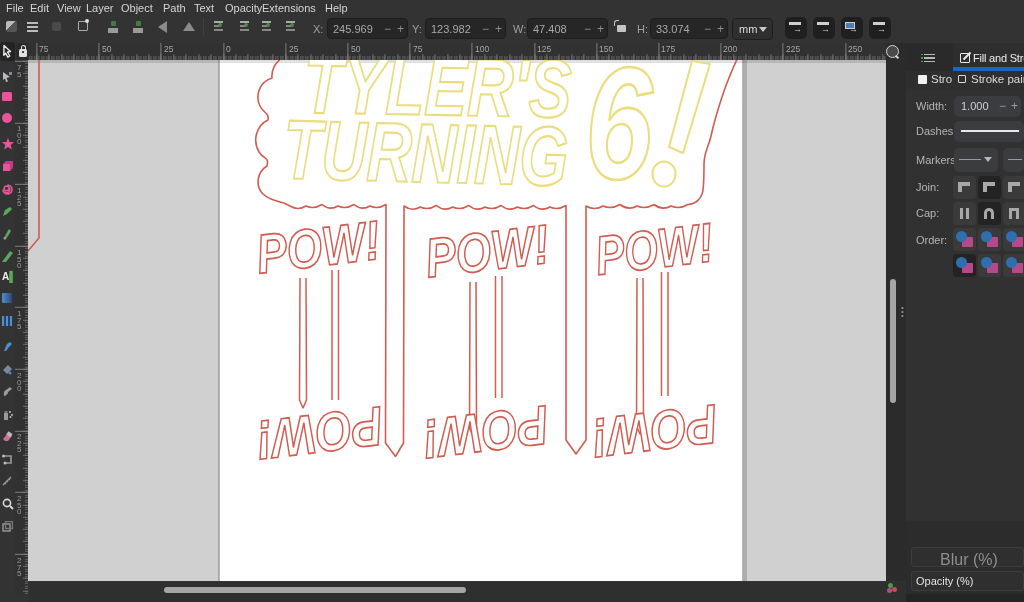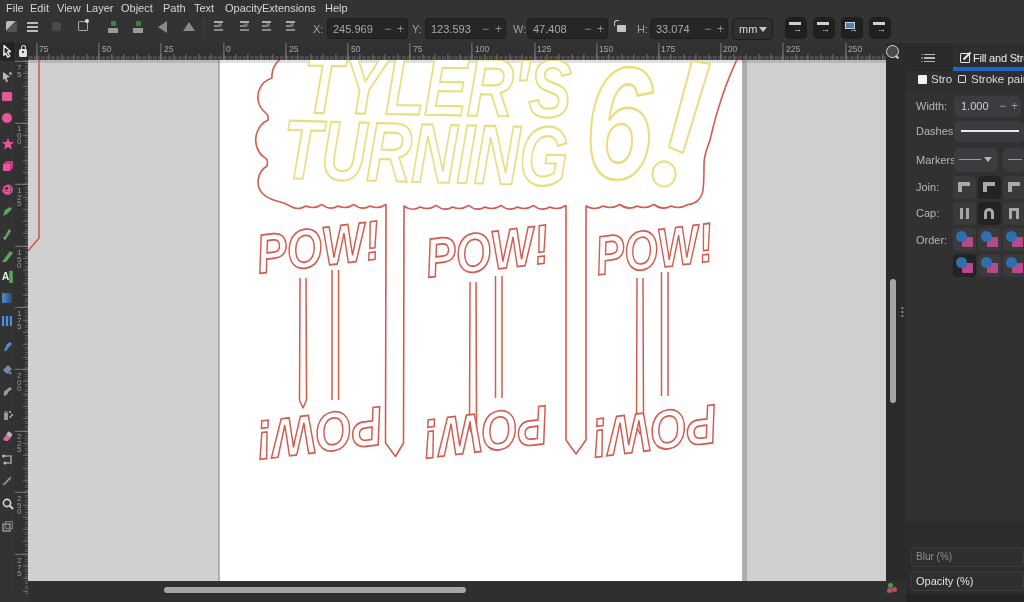--- a/index.html
+++ b/index.html
@@ -46,21 +46,21 @@
 <div class="a" style="left:286px;top:25px;width:6px;height:2px;background:#888"></div>
 <div class="a" style="left:286px;top:29px;width:9px;height:2px;background:#888"></div>
 <div class="a" style="left:290px;top:24px;width:4px;height:4px;background:#4a8a4a;border-radius:50%;top:23px"></div>
 <span class="a lbl" style="left:313px;top:23px;color:#9f9f9f">X:</span>
 <div class="a" style="left:327px;top:18px;width:81px;height:21px;background:#262626;border:1px solid #1e1e1e;border-radius:4px"></div>
 <span class="a lbl" style="left:333px;top:23px;color:#a8a8a8">245.969</span>
 <span class="a" style="left:384px;top:22px;font-size:12px;color:#8a8a8a">−</span>
 <span class="a" style="left:397px;top:22px;font-size:12px;color:#8a8a8a">+</span>
 <span class="a lbl" style="left:412px;top:23px;color:#9f9f9f">Y:</span>
 <div class="a" style="left:425px;top:18px;width:81px;height:21px;background:#262626;border:1px solid #1e1e1e;border-radius:4px"></div>
-<span class="a lbl" style="left:431px;top:23px;color:#a8a8a8">123.593</span>
+<span class="a lbl" style="left:431px;top:23px;color:#a8a8a8">123.982</span>
 <span class="a" style="left:482px;top:22px;font-size:12px;color:#8a8a8a">−</span>
 <span class="a" style="left:495px;top:22px;font-size:12px;color:#8a8a8a">+</span>
 <span class="a lbl" style="left:513px;top:23px;color:#9f9f9f">W:</span>
 <div class="a" style="left:527px;top:18px;width:81px;height:21px;background:#262626;border:1px solid #1e1e1e;border-radius:4px"></div>
 <span class="a lbl" style="left:533px;top:23px;color:#a8a8a8">47.408</span>
 <span class="a" style="left:584px;top:22px;font-size:12px;color:#8a8a8a">−</span>
 <span class="a" style="left:597px;top:22px;font-size:12px;color:#8a8a8a">+</span>
 <span class="a lbl" style="left:637px;top:23px;color:#9f9f9f">H:</span>
 <div class="a" style="left:650px;top:18px;width:78px;height:21px;background:#262626;border:1px solid #1e1e1e;border-radius:4px"></div>
 <span class="a lbl" style="left:656px;top:23px;color:#a8a8a8">33.074</span>
@@ -280,20 +280,20 @@
 <div class="a" style="left:962px;top:263px;width:11px;height:10px;background:#b5498a;border-radius:1px"></div>
 <div class="a" style="left:956px;top:257px;width:11px;height:11px;background:#2f6fb0;border-radius:50%"></div>
 <div class="a" style="left:978px;top:254px;width:23px;height:23px;background:#3a3a3a;border-radius:4px"></div>
 <div class="a" style="left:987px;top:263px;width:11px;height:10px;background:#b5498a;border-radius:1px"></div>
 <div class="a" style="left:981px;top:257px;width:11px;height:11px;background:#2f6fb0;border-radius:50%"></div>
 <div class="a" style="left:1003px;top:254px;width:23px;height:23px;background:#3a3a3a;border-radius:4px"></div>
 <div class="a" style="left:1012px;top:263px;width:11px;height:10px;background:#b5498a;border-radius:1px"></div>
 <div class="a" style="left:1006px;top:257px;width:11px;height:11px;background:#2f6fb0;border-radius:50%"></div>
 <div class="a" style="left:906px;top:521px;width:118px;height:73px;background:#2c2c2c"></div>
 <div class="a" style="left:911px;top:547px;width:113px;height:20px;background:#2f2f2f;border:1px solid #3c3c3c;border-radius:3px"></div>
-<span class="a" style="left:916px;top:551px;font-size:10px;color:#8f8f8f">Blur (%)</span>
+<span class="a" style="left:940px;top:551px;font-size:16px;color:#8f8f8f">Blur (%)</span>
 <div class="a" style="left:911px;top:571px;width:113px;height:20px;background:#2f2f2f;border:1px solid #3c3c3c;border-radius:3px"></div>
 <span class="a" style="left:916px;top:575px;font-size:11px;color:#e2e2e2">Opacity (%)</span>
 <div class="a" style="left:906px;top:594px;width:118px;height:8px;background:#242424"></div>
 <div class="a" style="left:29px;top:582px;width:877px;height:20px;background:#2f2f2f"></div>
 <div class="a" style="left:164px;top:587px;width:302px;height:5.5px;background:#a5a5a5;border-radius:3px"></div>
 <div class="a" style="left:888px;top:583px;width:5px;height:5px;background:#4a9a4a;border-radius:50%"></div>
 <div class="a" style="left:892px;top:587px;width:5px;height:5px;background:#c05050;border-radius:50%"></div>
 <div class="a" style="left:887px;top:588px;width:5px;height:5px;background:#b05080;border-radius:50%"></div>
 </body></html>

